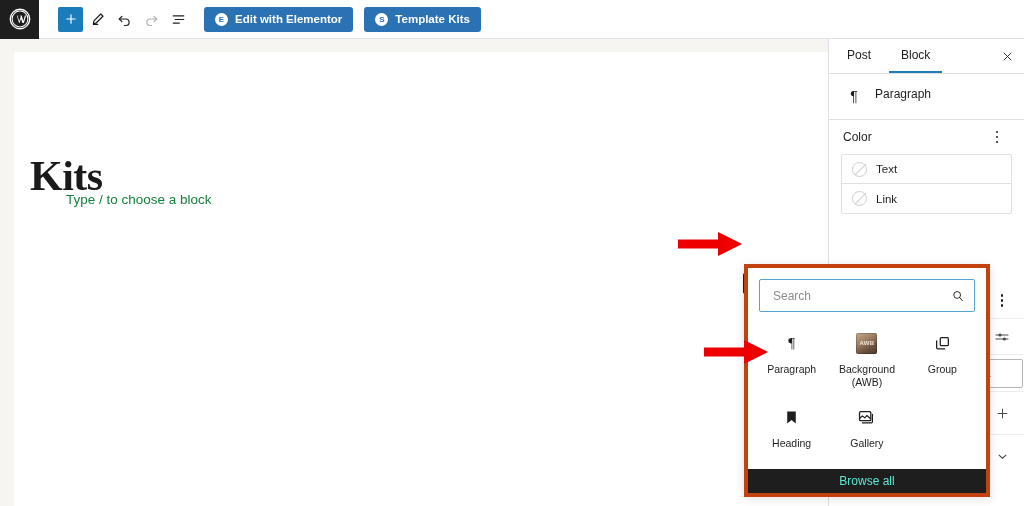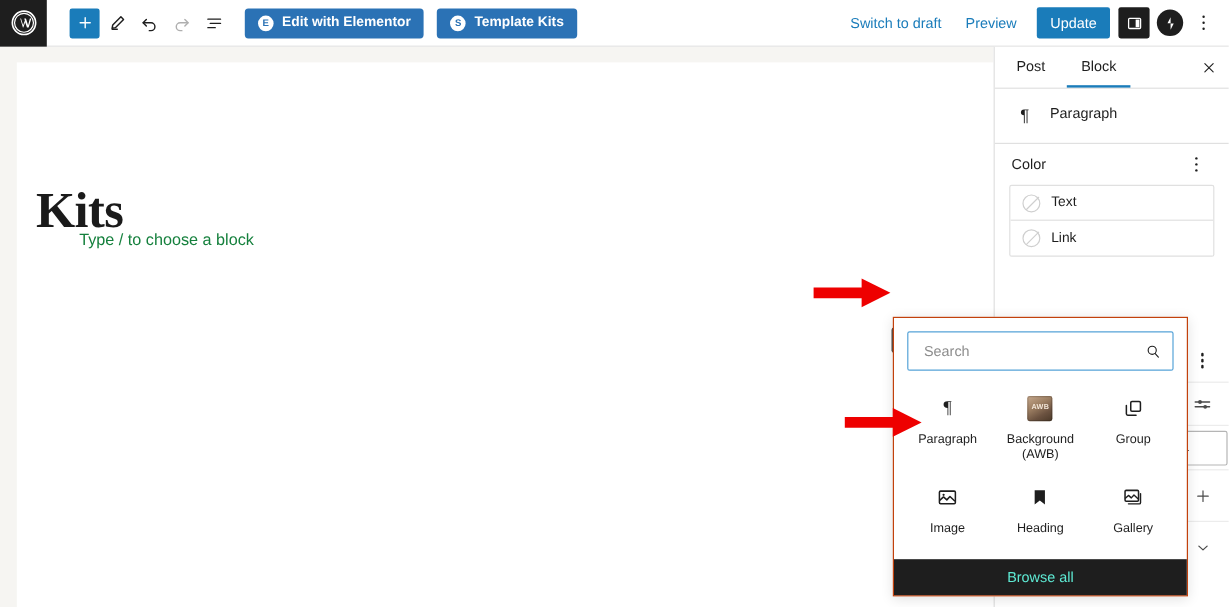--- a/index.html
+++ b/index.html
@@ -161,21 +161,21 @@
   }
   .occ-input {
     width: 42px; height: 29px; border: 1px solid #b5b5b5; border-radius: 2px;
     font-size: 11px; color: #5a5a5a; display: flex; align-items: center;
     padding-left: 3px; background: #fff;
   }
 
   
   .inserter {
     position: absolute; left: 744px; top: 264px; width: 246px; height: 233px;
-    background: #ffffff; border: 1px solid #c2410c;
+    background: #ffffff; border: 4px solid #c2410c;
     box-shadow: 0 2px 10px rgba(0,0,0,.12); z-index: 50;
     display: flex; flex-direction: column;
   }
   .ins-searchwrap { padding: 11px 11px 9px 11px; }
   .ins-search {
     display: flex; align-items: center; height: 33px;
     border: 1px solid #56a3d8; border-radius: 2px; padding: 0 9px 0 11px;
     background: #fff;
   }
   .ins-search input {
@@ -260,41 +260,20 @@
       <button class="pill">
         <span class="badge">E</span>
         <span>Edit with Elementor</span>
       </button>
       <button class="pill">
         <span class="badge">S</span>
         <span>Template Kits</span>
       </button>
     </div>
 
-    <div class="tb-right">
-      <button class="link-btn">Switch to draft</button>
-      <button class="link-btn">Preview</button>
-      <button class="update-btn">Update</button>
-      <div class="dark-sq">
-        <svg width="15" height="15" viewBox="0 0 24 24">
-          <rect x="4" y="5.2" width="16" height="13.6" rx="1.4" fill="none" stroke="#fff" stroke-width="1.7"></rect>
-          <rect x="13.4" y="6.9" width="5" height="10.2" fill="#fff"></rect>
-        </svg>
-      </div>
-      <div class="circ-dark">
-        <svg width="13" height="13" viewBox="0 0 24 24">
-          <path d="M12 2.4l.01 9.4H7.2zM12 21.6l-.01-9.4h4.81z" fill="#fff"></path>
-        </svg>
-      </div>
-      <div class="kebab">
-        <i></i>
-        <i></i>
-        <i></i>
-      </div>
-    </div>
   </div>
 
   <div class="canvas-area">
     <div class="canvas-page">
       <h1 class="post-title">Kits</h1>
       <div class="para-placeholder">Type / to choose a block</div>
     </div>
 
     <div class="canvas-inserter">
       <svg width="12" height="12" viewBox="0 0 24 24">
@@ -401,30 +380,20 @@
       <div class="ins-item">
         <span class="ii-icon">
           <svg width="19" height="19" viewBox="0 0 24 24">
             <rect x="9.2" y="4.6" width="10.2" height="10.2" rx="1.3" fill="none" stroke="#1e1e1e" stroke-width="1.6"></rect>
             <path d="M14.8 18.9H6a1.4 1.4 0 01-1.4-1.4V8.8" fill="none" stroke="#1e1e1e" stroke-width="1.6" stroke-linecap="round"></path>
           </svg>
         </span>
         <span class="ii-label">Group</span>
       </div>
 
-      <div class="ins-item">
-        <span class="ii-icon">
-          <svg width="19" height="19" viewBox="0 0 24 24">
-            <rect x="3.6" y="5.4" width="16.8" height="13.2" rx="1.3" fill="none" stroke="#1e1e1e" stroke-width="1.6"></rect>
-            <path d="M3.6 15.4l4.3-3.9 3.5 3.1 3.3-3.6 5.3 5" fill="none" stroke="#1e1e1e" stroke-width="1.6" stroke-linejoin="round"></path>
-            <circle cx="8" cy="9.3" r="1.2" fill="#1e1e1e"></circle>
-          </svg>
-        </span>
-        <span class="ii-label">Image</span>
-      </div>
 
       <div class="ins-item">
         <span class="ii-icon">
           <svg width="19" height="19" viewBox="0 0 24 24">
             <path d="M6.6 4.4h10.8v15.2L12 15.2l-5.4 4.4z" fill="#1e1e1e"></path>
           </svg>
         </span>
         <span class="ii-label">Heading</span>
       </div>
 

